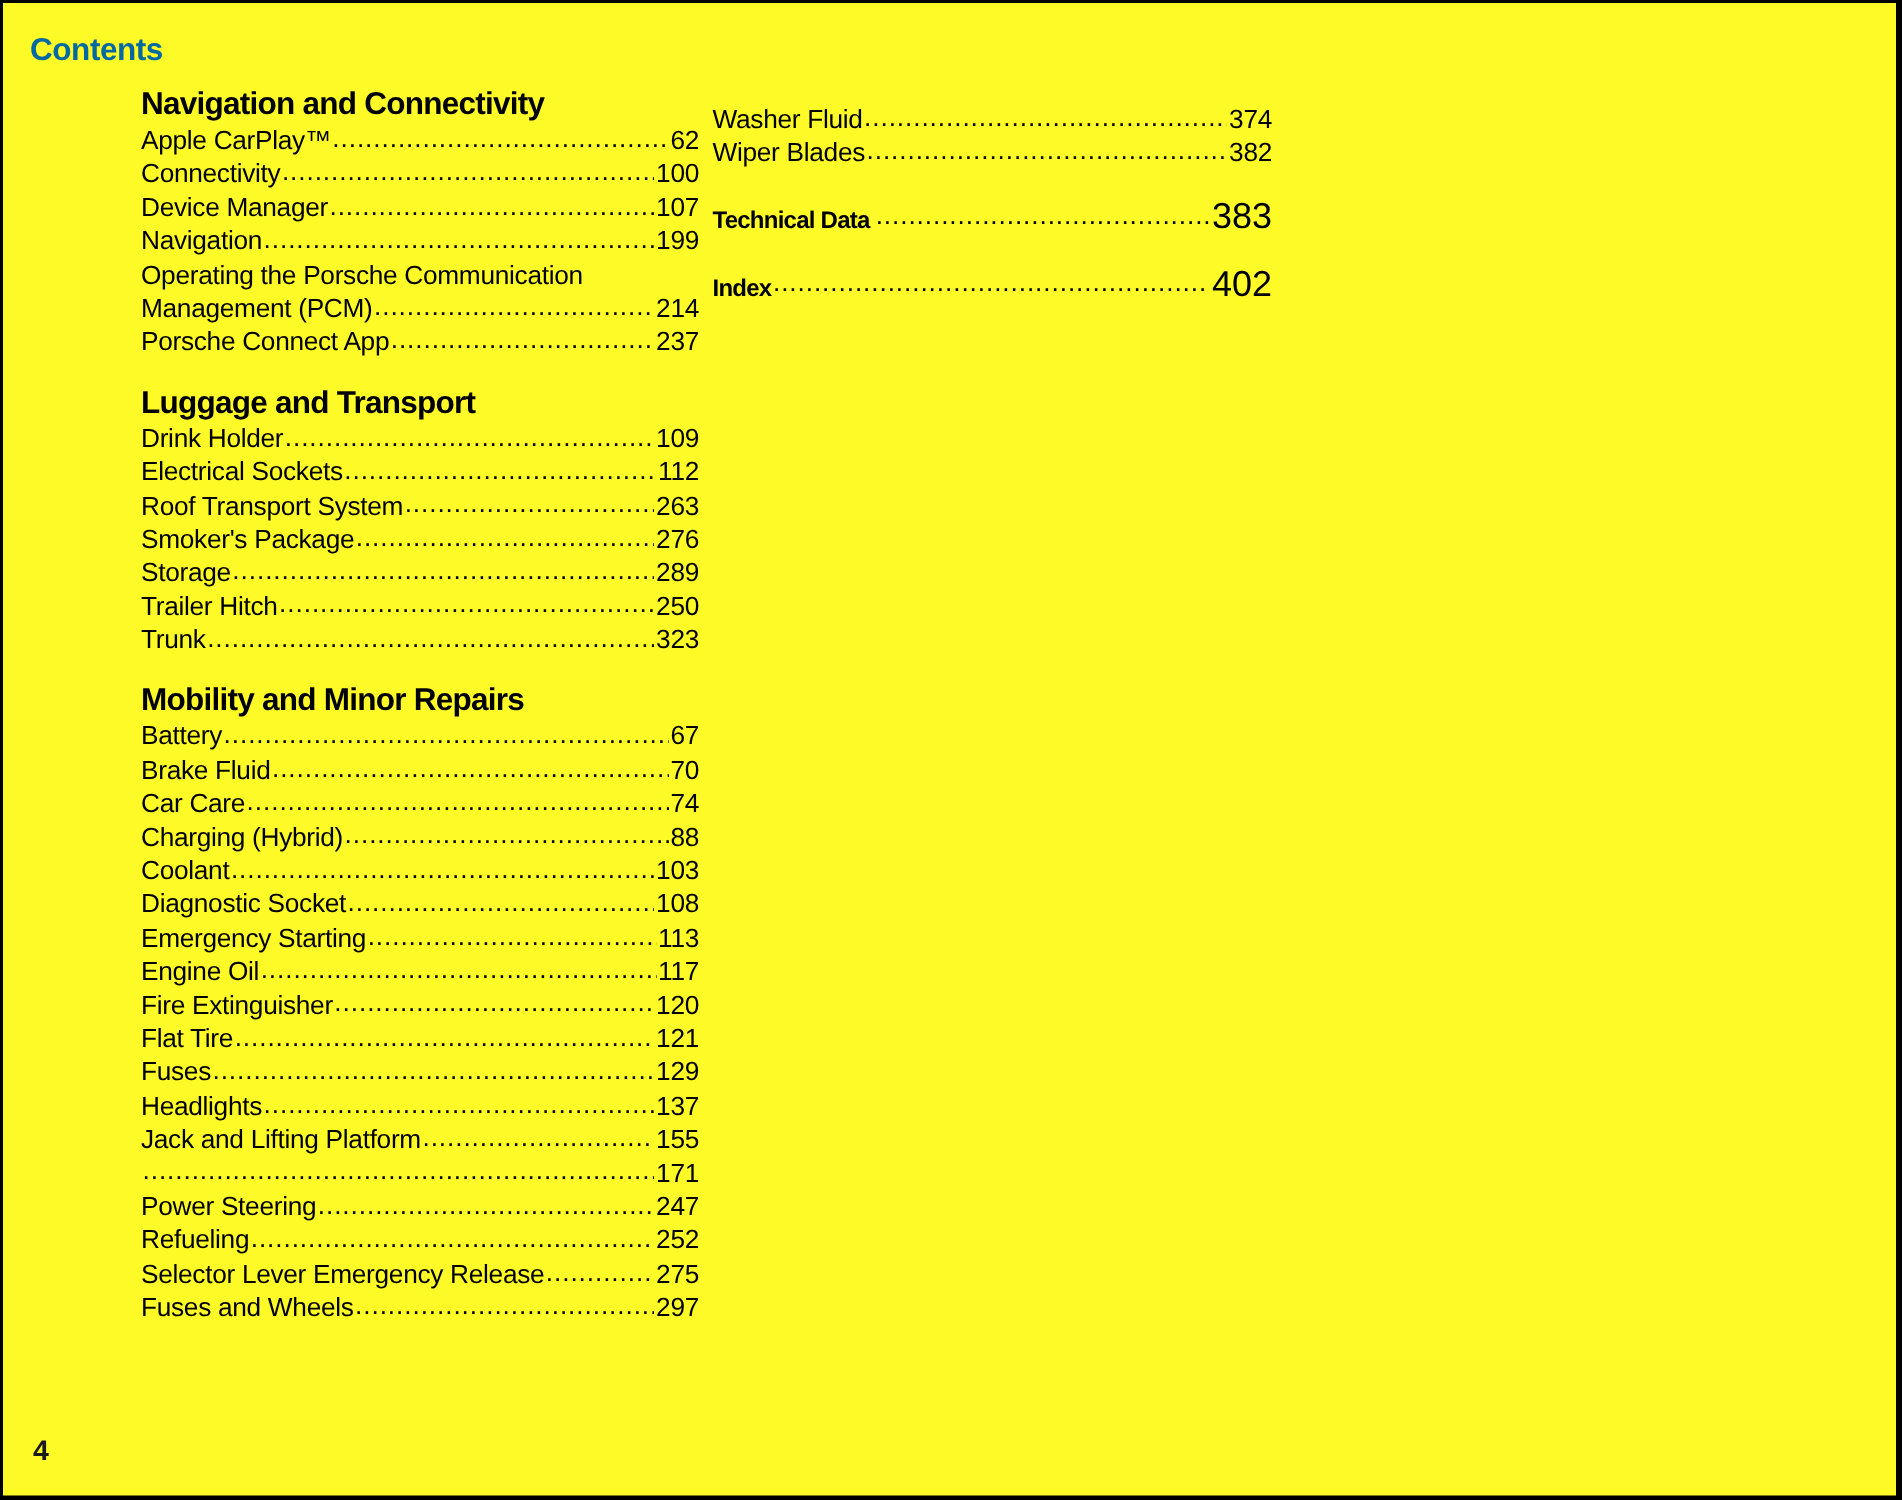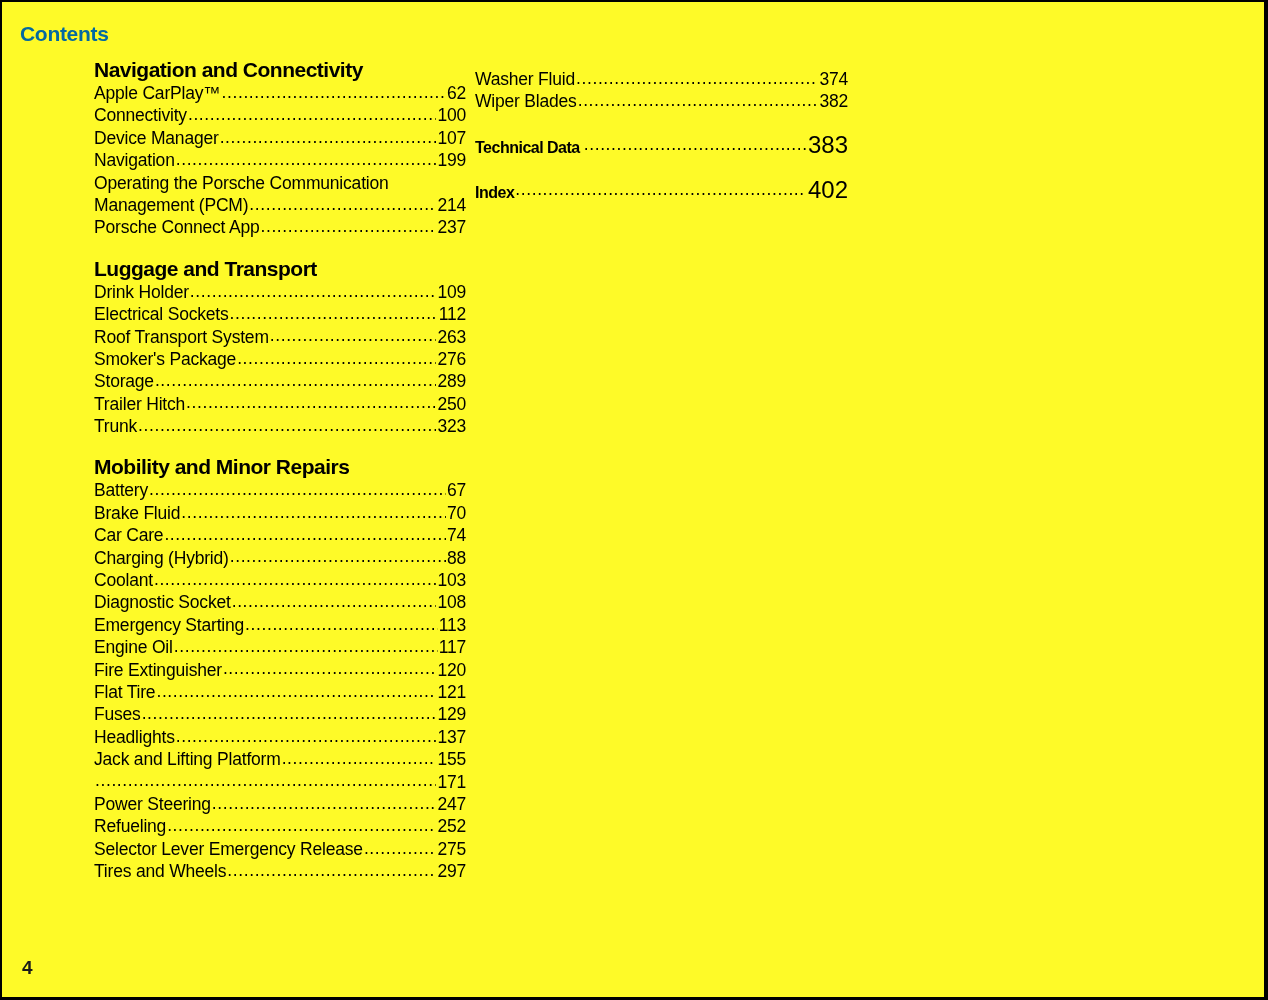--- a/index.html
+++ b/index.html
@@ -230,21 +230,21 @@
           <span class="label">Refueling</span>
           <span class="dots"></span>
           <span class="page-ref">252</span>
         </div>
       <div class="entry">
           <span class="label">Selector Lever Emergency Release</span>
           <span class="dots"></span>
           <span class="page-ref">275</span>
         </div>
       <div class="entry">
-          <span class="label">Tires and Wheels</span>
+          <span class="label">Fuses and Wheels</span>
           <span class="dots"></span>
           <span class="page-ref">297</span>
         </div>
     </div>
   </div>
 
   <div class="col col-right">
     <div class="entry">
         <span class="label">Washer Fluid</span>
         <span class="dots"></span>

